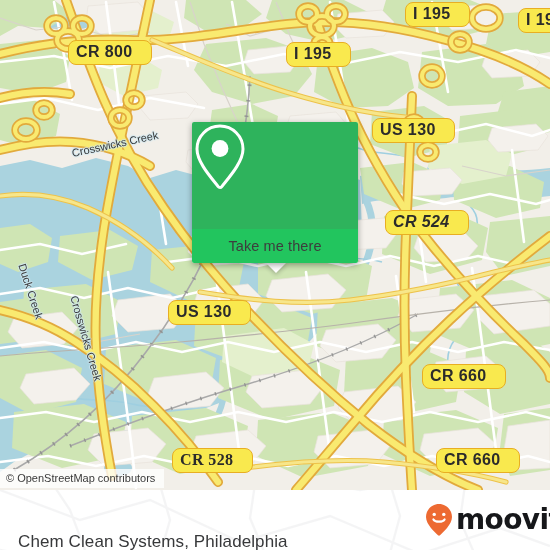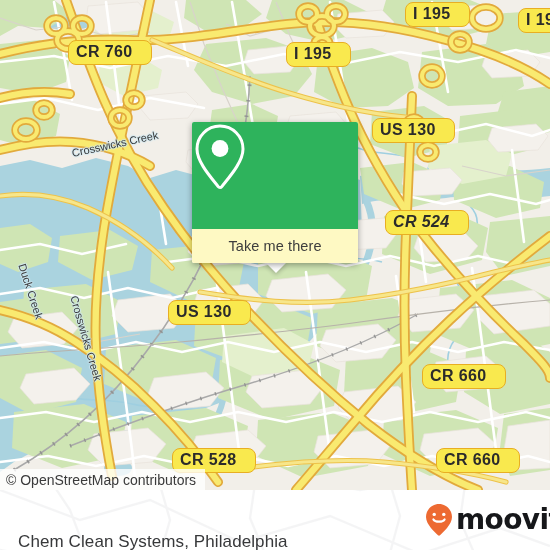--- a/index.html
+++ b/index.html
@@ -49,42 +49,42 @@
   #card{
     position:absolute;left:192px;top:122px;width:166px;height:141px;
     box-shadow:0 2px 6px rgba(0,0,0,.35);
     border-radius:2px;overflow:hidden;background:#ffffff;
   }
   #card-top{
     height:107px;background:#2eb35c;
     display:flex;align-items:center;justify-content:center;
   }
   #card-bottom{
-    height:34px;background:#fef9c3;
+    height:34px;background:#22c55e;
     display:flex;align-items:center;justify-content:center;
   }
   #card-bottom span{
     font-size:14.5px;color:#3d3d3d;letter-spacing:.1px;
     font-family:"Liberation Sans","DejaVu Sans",sans-serif;
   }
   #card-tail{
     position:absolute;left:265px;top:262px;
     width:0;height:0;
     border-left:11px solid transparent;
     border-right:11px solid transparent;
     border-top:11px solid #ffffff;
     filter:drop-shadow(0 2px 2px rgba(0,0,0,.22));
   }
 
   
   #attrib{
     position:absolute;left:0;top:469px;
     background:rgba(255,255,255,.78);
     padding:3px 9px 4px 6px;
-    font-size:14px;color:#3a3a3a;
+    font-size:11px;color:#3a3a3a;
     font-family:"Liberation Sans","DejaVu Sans",sans-serif;
   }
 
   
   #footer{
     position:absolute;left:0;top:490px;width:550px;height:60px;
     background:#ffffff;overflow:hidden;
   }
   #footer-watermark{position:absolute;left:0;top:-40px;opacity:.10;}
   #place{
@@ -382,27 +382,27 @@
 
     <div id="water-labels">
         <div class="maplabel" style="left: 72px; top: 147px; transform: rotate(-12deg); transform-origin: left center;">Crosswicks Creek</div>
         <div class="maplabel" style="left: 22px; top: 258px; transform: rotate(72deg); transform-origin: left center;">Duck Creek</div>
         <div class="maplabel" style="left: 74px; top: 290px; transform: rotate(74deg); transform-origin: left center;">Crosswicks Creek</div>
       </div>
 
     <div id="shield-layer">
         <div class="shield" style="left: 405px; top: 2px;">I 195</div>
         <div class="shield" style="left: 518px; top: 8px;">I 195</div>
-        <div class="shield" style="left: 68px; top: 40px;">CR 760</div>
+        <div class="shield" style="left: 68px; top: 40px;">CR 800</div>
         <div class="shield" style="left: 286px; top: 42px;">I 195</div>
         <div class="shield" style="left: 372px; top: 118px;">US 130</div>
         <div class="shield" style="left: 385px; top: 210px; font-style: italic;">CR 524</div>
         <div class="shield" style="left: 168px; top: 300px;">US 130</div>
         <div class="shield" style="left: 422px; top: 364px;">CR 660</div>
-        <div class="shield" style="left: 172px; top: 448px;">CR 528</div>
+        <div class="shield" style="left: 172px; top: 448px; font-family: Liberation Serif, serif;">CR 528</div>
         <div class="shield" style="left: 436px; top: 448px;">CR 660</div>
       </div>
 
     <div id="card-tail"></div>
     <div id="card">
       <div id="card-top">
         <svg width="56" height="70" viewBox="0 0 56 70">
           <path d="M28,4 C15.3,4 5,14.3 5,27 C5,40.5 20,56.5 26.2,64.6
                    C27.1,65.8 28.9,65.8 29.8,64.6 C36,56.5 51,40.5 51,27
                    C51,14.3 40.7,4 28,4 Z" fill="none" stroke="#ffffff" stroke-width="3"></path>

